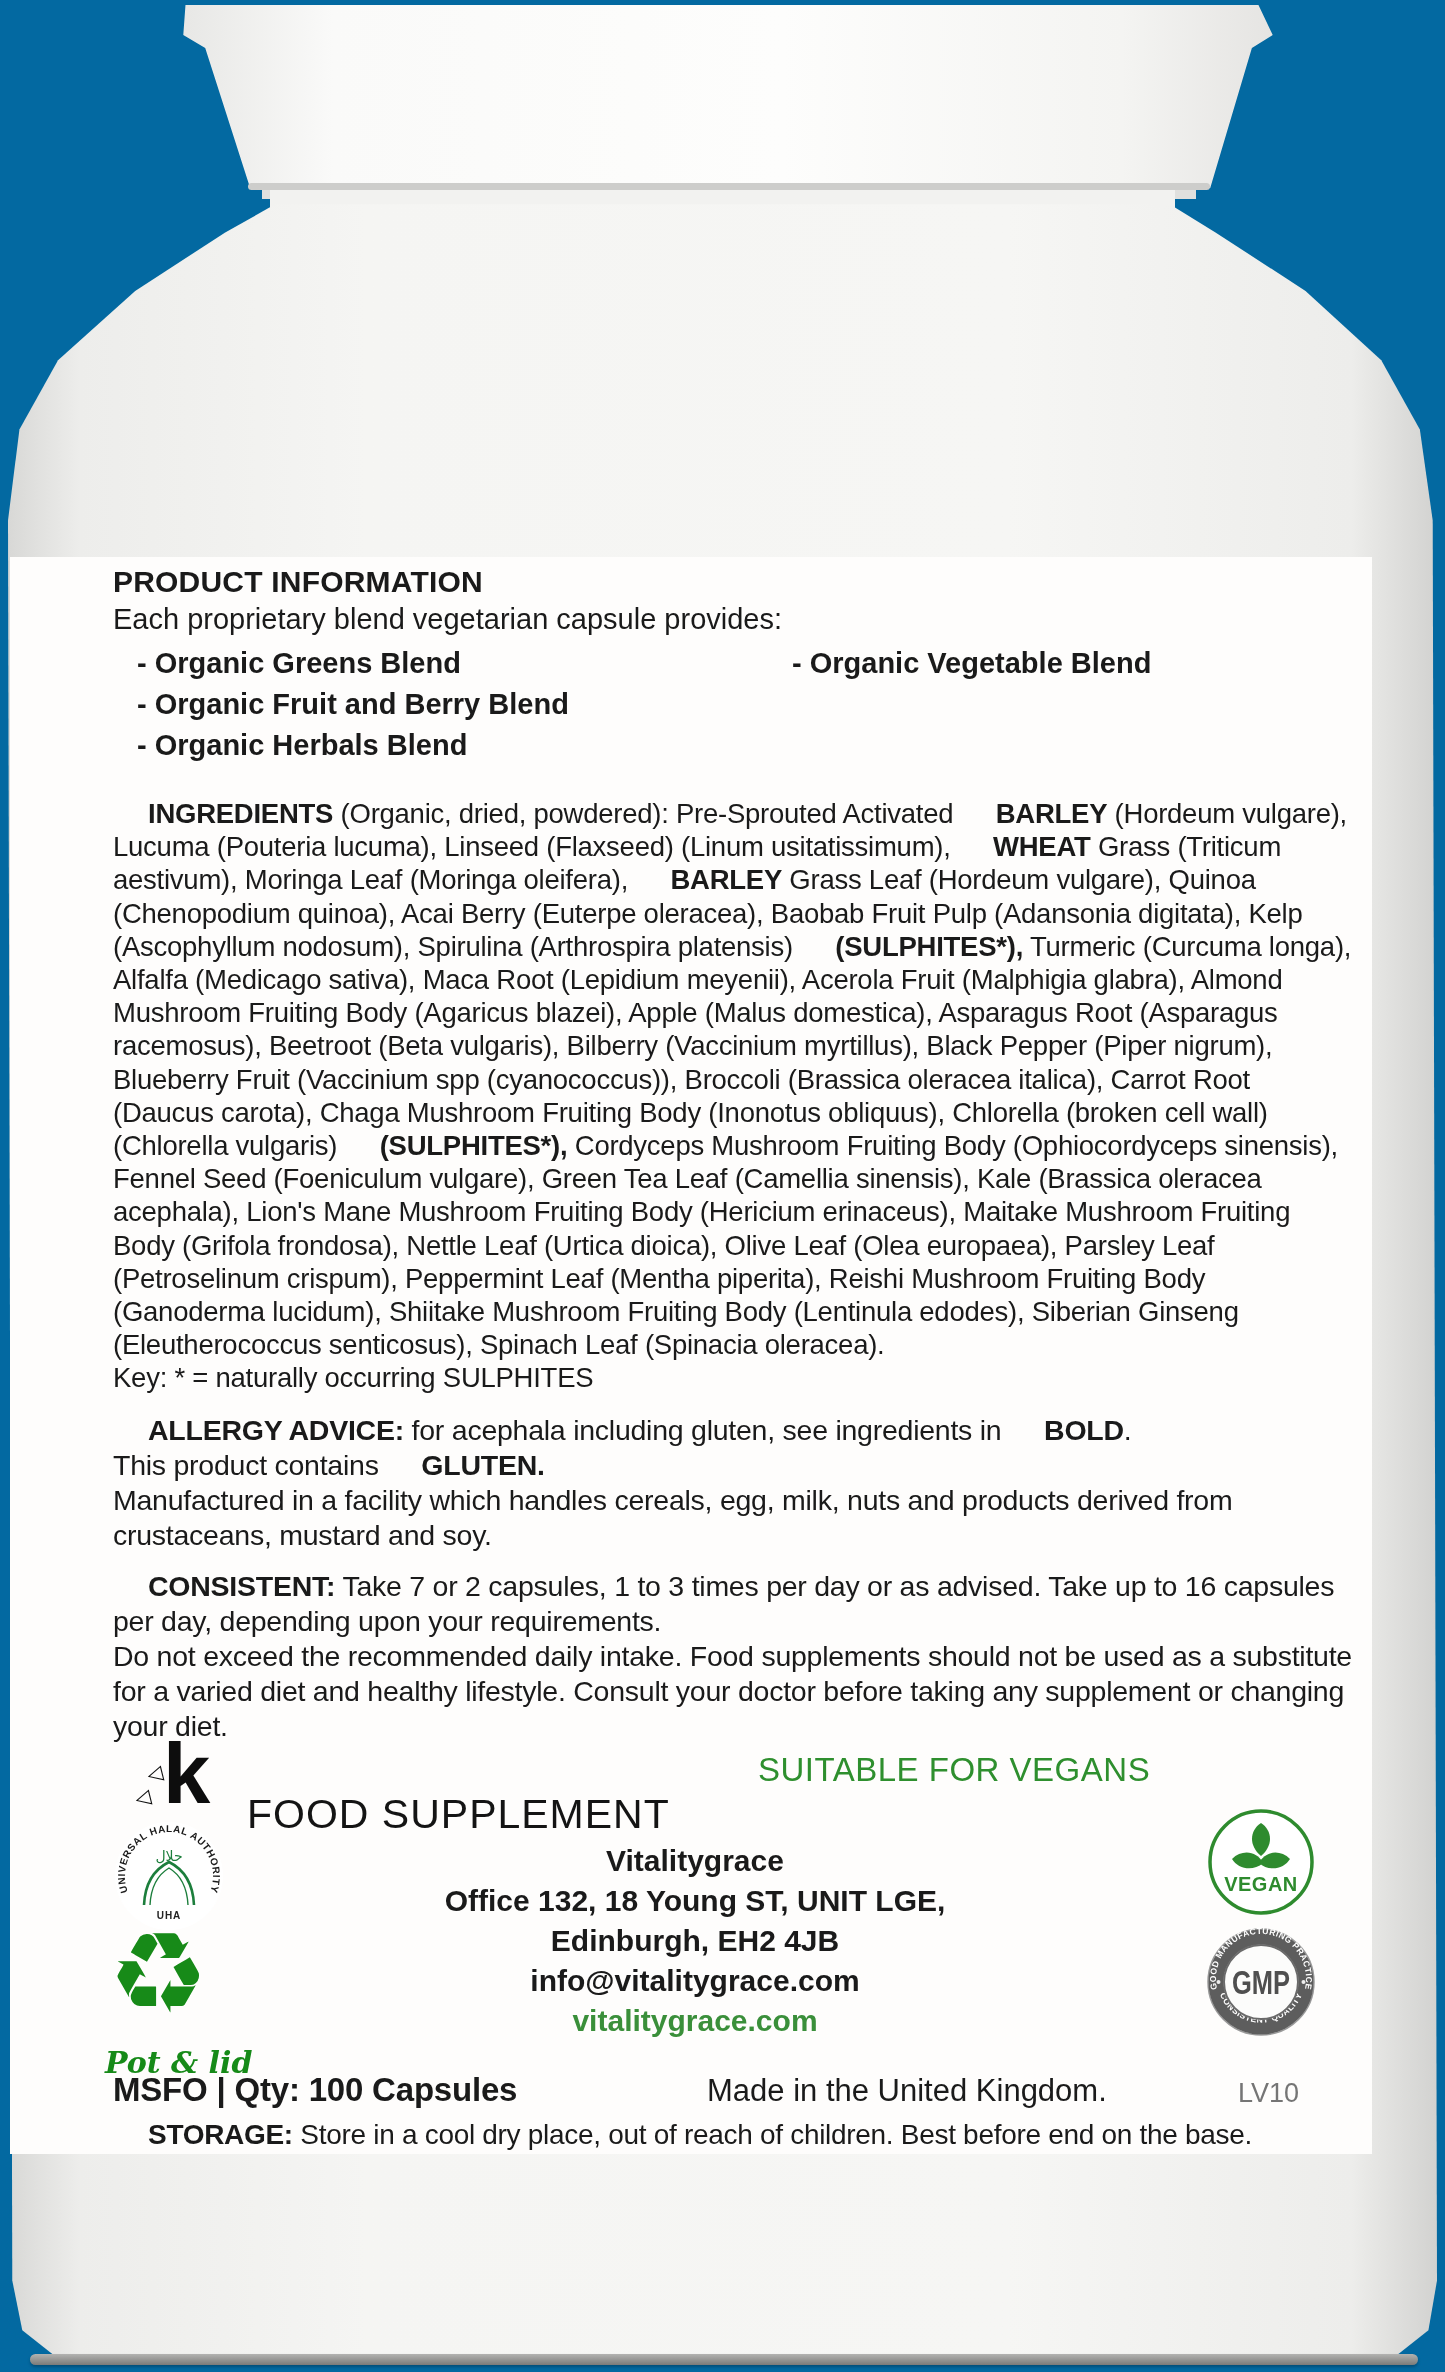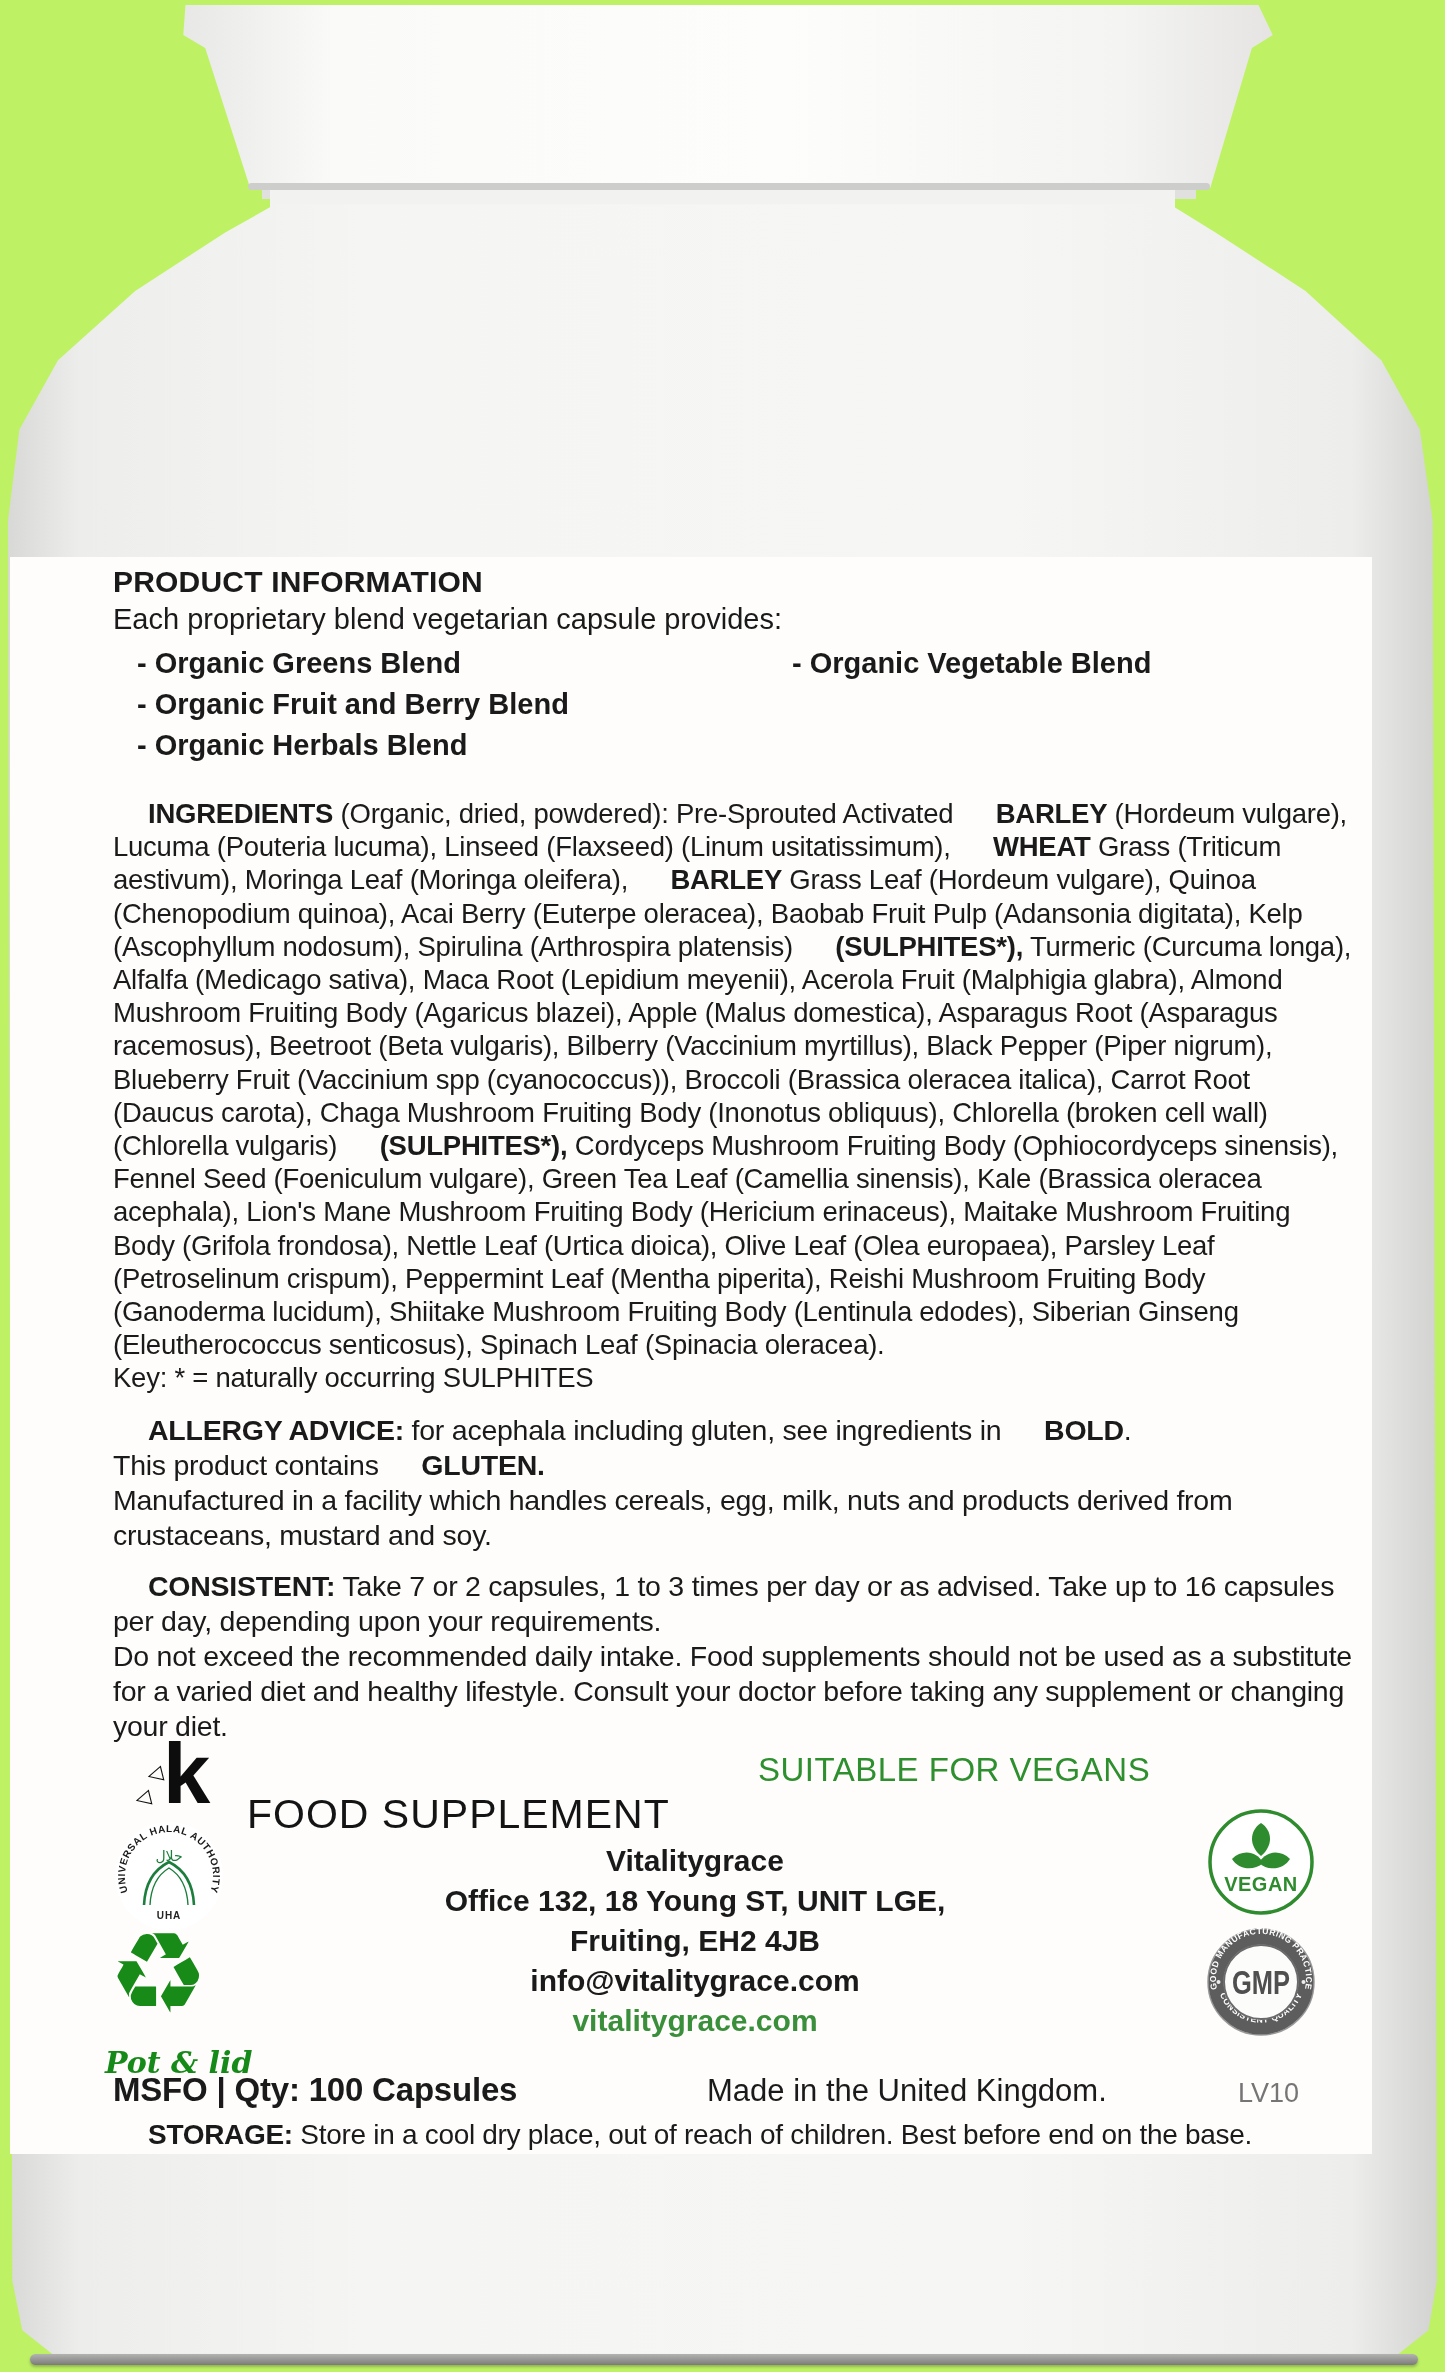--- a/index.html
+++ b/index.html
@@ -1,16 +1,16 @@
 <!DOCTYPE html>
 <html><head>
 <meta charset="utf-8">
 <style>
   html,body{margin:0;padding:0;background:#ffffff;}
-  #stage{position:relative;width:1445px;height:2372px;background:#bef264;overflow:hidden;
+  #stage{position:relative;width:1445px;height:2372px;background:#0369a1;overflow:hidden;
          font-family:"Liberation Sans",sans-serif;color:#1a1a1a;}
   .abs{position:absolute;}
 
   
   #cap{left:180px;top:5px;width:1096px;height:183px;
     background:linear-gradient(90deg,#e7e7e5 0%,#fafaf9 14%,#fdfdfc 55%,#f4f4f2 86%,#e5e4e2 100%);
     clip-path:polygon(0.5% 0%,98.4% 0%,99.7% 16.4%,97.8% 23.5%,94.0% 100%,6.4% 100%,2.3% 23.5%,0.3% 16.4%);}
   #cap-seam{left:248px;top:183px;width:962px;height:7px;background:#cdcdcb;border-radius:4px;}
   #cap-under{left:262px;top:190px;width:934px;height:9px;background:#e0e0de;}
   #neck{left:270px;top:190px;width:905px;height:58px;background:#f2f2f0;}
@@ -129,21 +129,21 @@
       <path d="M 36,84 C 37,65 45,53 55,47 C 65,53 73,65 74,84" fill="none" stroke="#1c7e3c" stroke-width="1.4"></path>
       <text x="55" y="98" font-size="10" font-weight="bold" text-anchor="middle" fill="#222" letter-spacing="1" font-family="Liberation Sans, sans-serif">UHA</text>
     </svg>
 
     <div class="abs" id="recycle">♻</div>
     <div class="abs" id="pot-lid">Pot &amp; lid</div>
 
     <div class="abs" id="address">
       <div>Vitalitygrace</div>
       <div>Office 132, 18 Young ST, UNIT LGE,</div>
-      <div>Fruiting, EH2 4JB</div>
+      <div>Edinburgh, EH2 4JB</div>
       <div>info@vitalitygrace.com</div>
       <div class="site">vitalitygrace.com</div>
     </div>
 
     <svg class="abs" id="vegan-badge" viewBox="0 0 110 110">
       <circle cx="55" cy="55" r="51" fill="#ffffff" stroke="#2e8b2e" stroke-width="3.5"></circle>
       <path d="M55,16 C66,23 68,38 55,49 C42,38 44,23 55,16 Z" fill="#2e8b2e"></path>
       <path d="M26,52 C36,42 51,44 57,56 C47,65 32,62 26,52 Z" fill="#2e8b2e"></path>
       <path d="M84,52 C74,42 59,44 53,56 C63,65 78,62 84,52 Z" fill="#2e8b2e"></path>
       <text x="55" y="84" font-size="20" font-weight="bold" text-anchor="middle" fill="#2e8b2e" letter-spacing="0.5" font-family="Liberation Sans, sans-serif">VEGAN</text>

